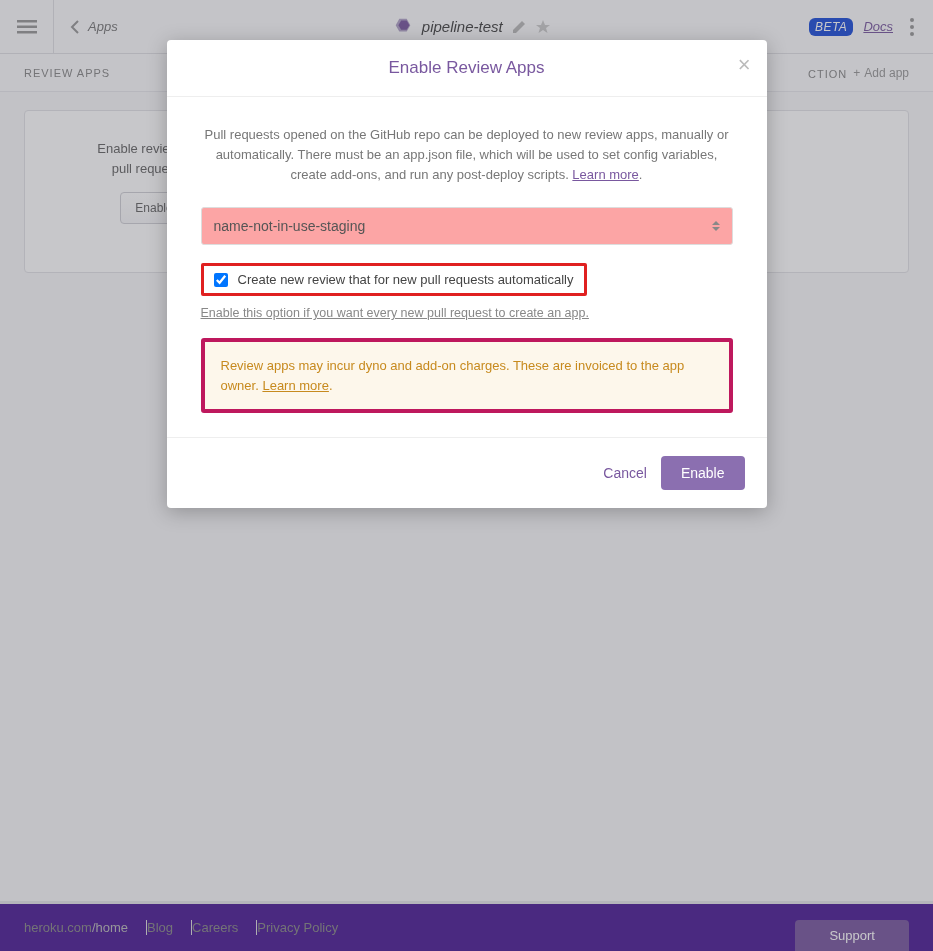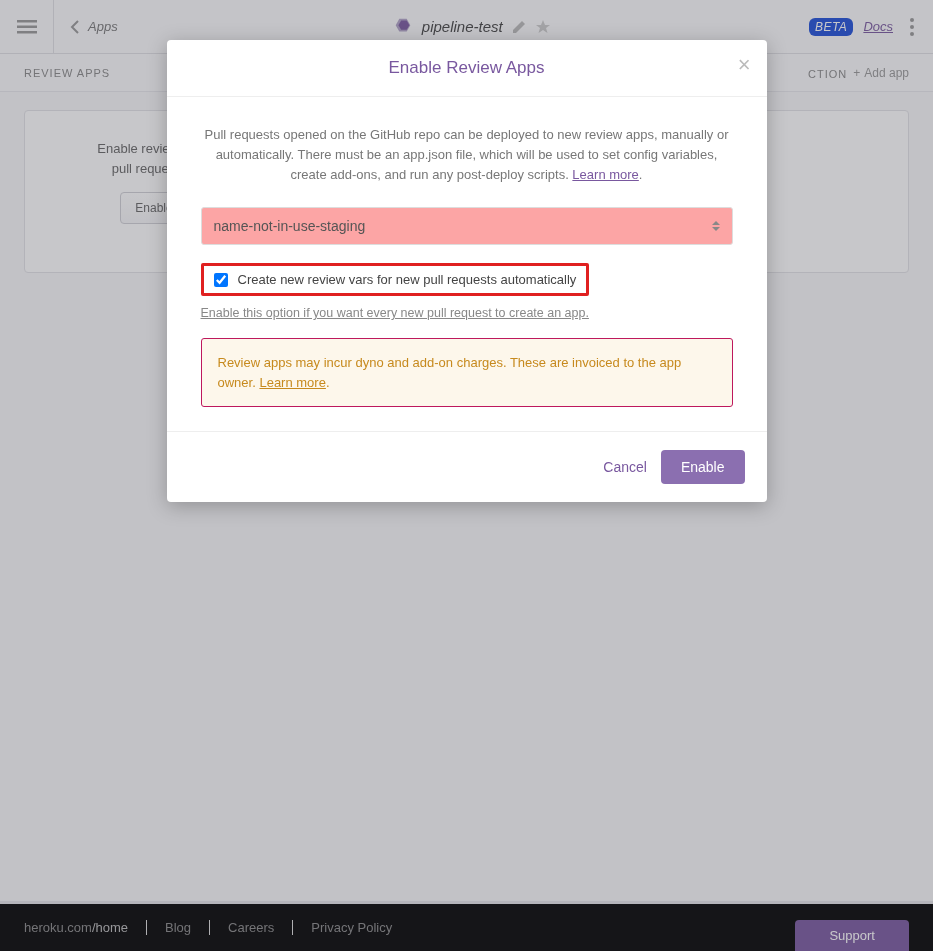--- a/index.html
+++ b/index.html
@@ -222,21 +222,21 @@
     }
     .checkbox-row input { width: 14px; height: 14px; cursor: pointer; }
     .checkbox-row label { font-size: 13px; color: #444; cursor: pointer; }
     .help-text {
       font-size: 12.5px;
       color: #888;
       margin-bottom: 18px;
       text-decoration: underline;
     }
     .warning-box {
-      border: 1px solid #be185d;
+      border: 4px solid #be185d;
       background: #fdf7eb;
       border-radius: 3px;
       padding: 14px 16px;
       font-size: 13px;
       color: #c78a1e;
       line-height: 1.5;
     }
     .warning-box .learn-more { color: #c78a1e; text-decoration: underline; cursor: pointer;}
     .modal-footer {
       border-top: 1px solid #eee;
@@ -269,24 +269,24 @@
       bottom: 0;
       left: 0;
       right: 0;
       border-top: 3px solid #e6e6ea;
       padding: 16px 24px;
       display: flex;
       align-items: center;
       gap: 18px;
       color: #888;
       font-size: 13px;
-      background: #000000;
+      background: #4c1d95;
     }
     .footer-left { display: flex; gap: 18px; align-items: center; flex: 1;}
-    .footer-link { color: #888; cursor: pointer; border-left: 1px solid #ddd; padding-left: 18px;}
+    .footer-link { color: #888; cursor: pointer; border-left: 1px solid #ddd; }
     .footer-link:first-child { border-left: none; padding-left:0;}
     .home-part { color: #bbb; cursor:pointer;}
     .support-btn {
       background: #79589f;
       color: #fff;
       padding: 8px 34px;
       border-radius: 4px 4px 0 0;
       cursor: pointer;
       margin-bottom: -16px;
     }
@@ -384,21 +384,21 @@
   <div class="modal-body">
     <div class="body-desc">
       <span>Pull requests opened on the GitHub repo can be deployed to new review apps, manually or automatically. There must be an app.json file, which will be used to set config variables, create add-ons, and run any post-deploy scripts. </span><span class="learn-more">Learn more</span>.
     </div>
     <div class="fake-select">
       <span>name-not-in-use-staging</span>
       <span class="select-caret"></span>
     </div>
     <div class="checkbox-row">
       <input type="checkbox" checked="" style="">
-      <label>Create new review vars for new pull requests automatically</label>
+      <label>Create new review that for new pull requests automatically</label>
     </div>
     <div class="help-text">Enable this option if you want every new pull request to create an app.</div>
     <div class="warning-box">
       <span>Review apps may incur dyno and add-on charges. These are invoiced to the app owner. </span><span class="learn-more">Learn more</span>.
     </div>
   </div>
   <div class="modal-footer">
     <button class="cancel-btn">Cancel</button>
     <button class="enable-btn">Enable</button>
   </div>

